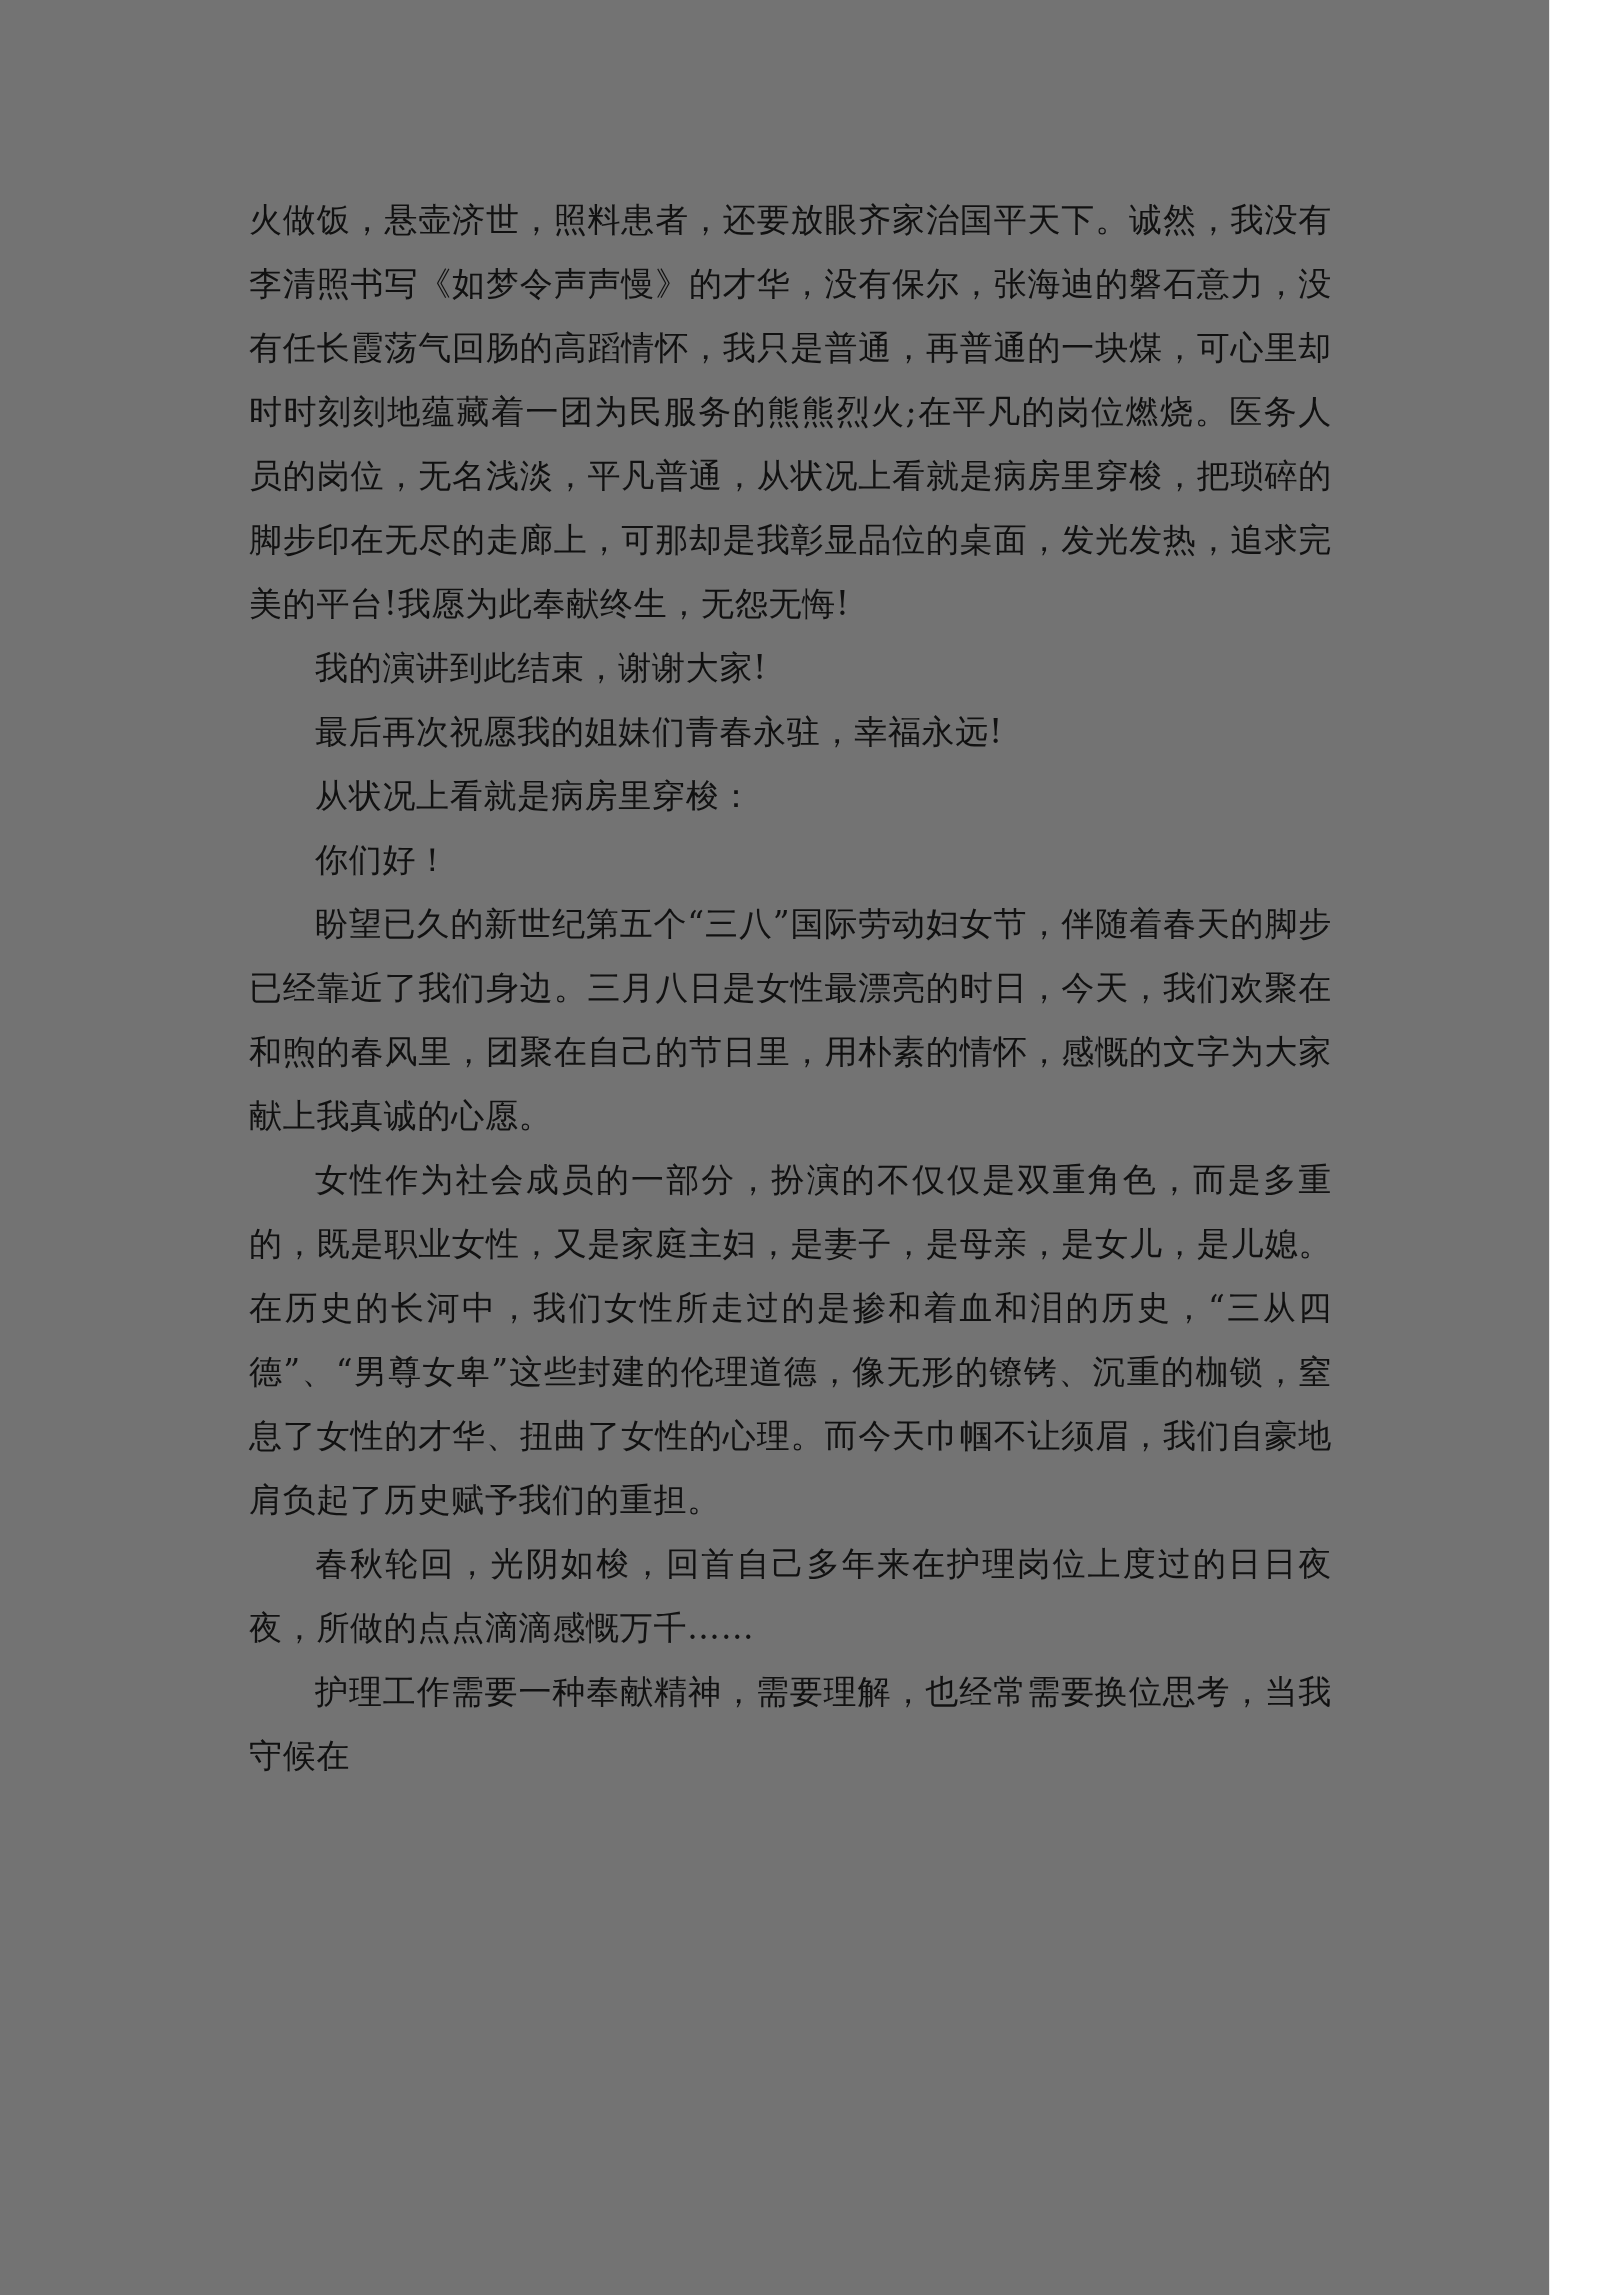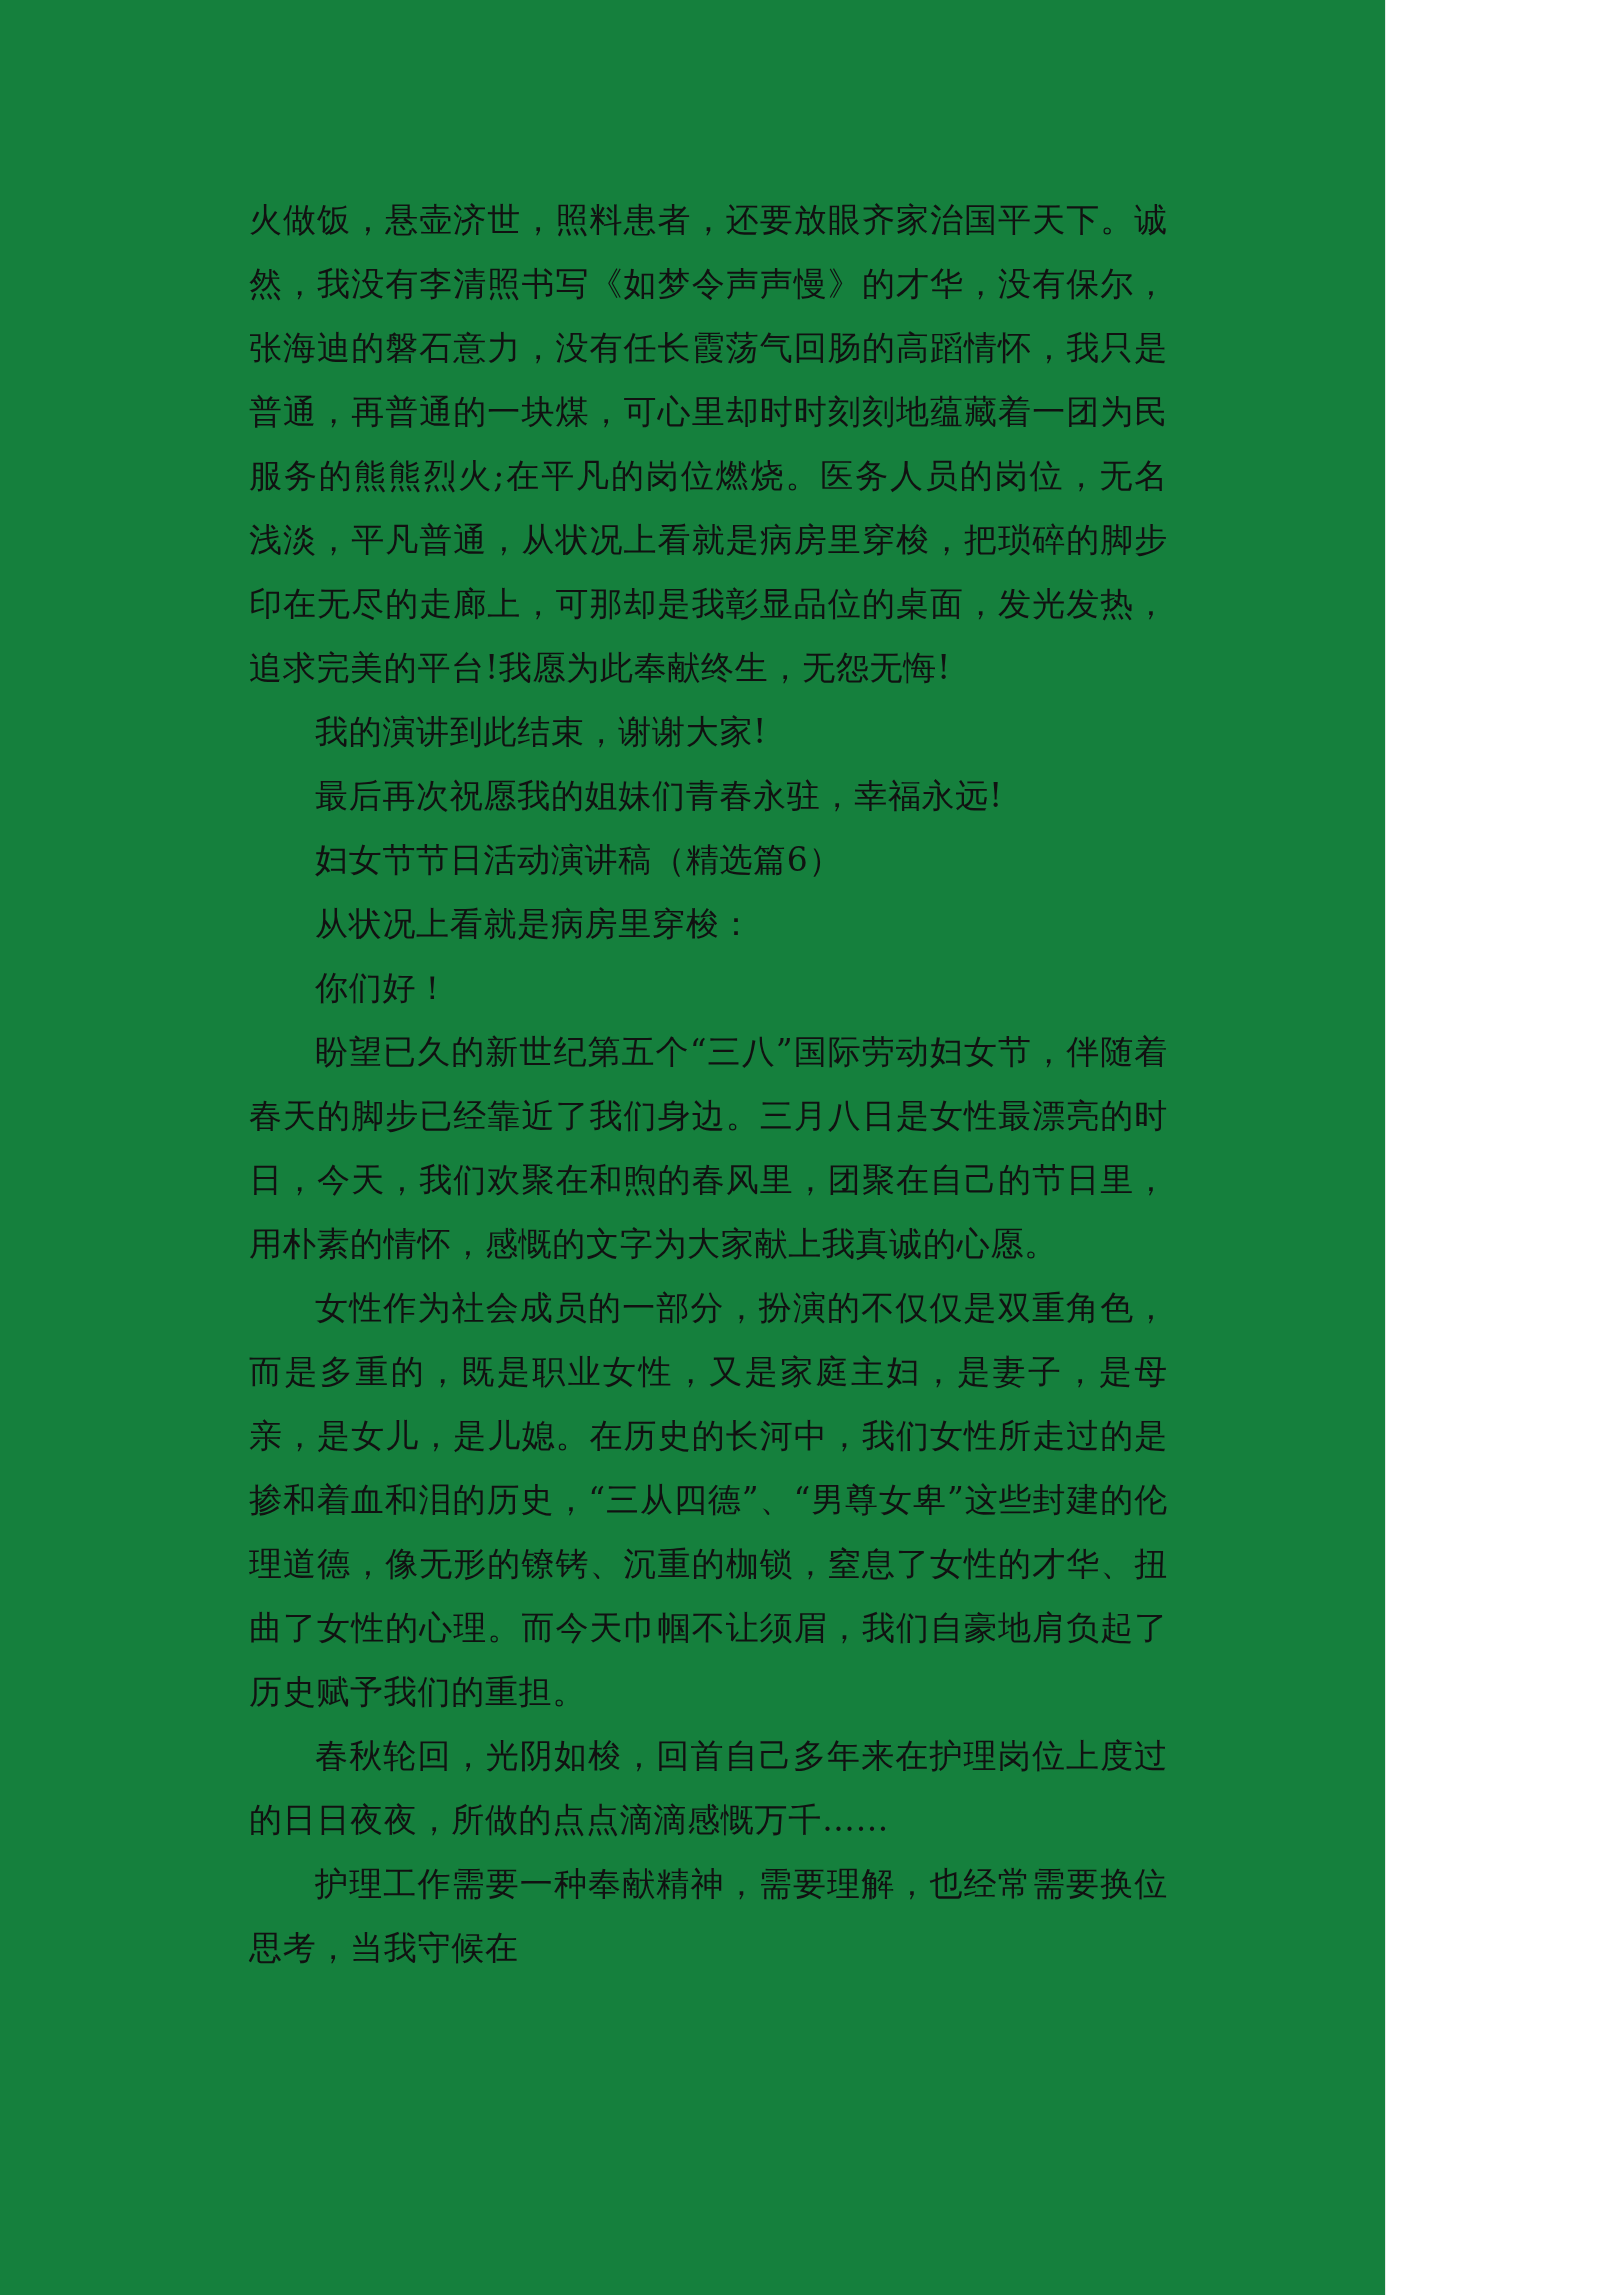--- a/index.html
+++ b/index.html
@@ -2,23 +2,23 @@
 <html style="font-size:10.5px"><head>
 <meta charset="utf-8">
 <style>
   html, body {
     margin: 0;
     padding: 0;
     background: #ffffff;
   }
   .page {
     position: relative;
-    width: 1385px;
+    width: 1549px;
     height: 2295px;
-    background: #15803d;
+    background: #737373;
     box-sizing: border-box;
     padding: 188px 217px 0 249px;
     outline: 0.7px solid #e6e6e6;
     overflow: hidden;
   }
   .content {
     width: 100%;
     color: #111111;
     font-family: "DejaVu Serif", "Liberation Serif", serif;
     font-size: 33px;
@@ -37,21 +37,20 @@
   }
 </style>
 </head>
 <body>
 
 <div class="page">
   <div class="content" id="doc-content" style="color: rgb(17, 17, 17);">
       <p class="para">火做饭，悬壶济世，照料患者，还要放眼齐家治国平天下。诚然，我没有李清照书写《如梦令声声慢》的才华，没有保尔，张海迪的磐石意力，没有任长霞荡气回肠的高蹈情怀，我只是普通，再普通的一块煤，可心里却时时刻刻地蕴藏着一团为民服务的熊熊烈火;在平凡的岗位燃烧。医务人员的岗位，无名浅淡，平凡普通，从状况上看就是病房里穿梭，把琐碎的脚步印在无尽的走廊上，可那却是我彰显品位的桌面，发光发热，追求完美的平台!我愿为此奉献终生，无怨无悔!</p>
       <p class="para indent">我的演讲到此结束，谢谢大家!</p>
       <p class="para indent">最后再次祝愿我的姐妹们青春永驻，幸福永远!</p>
-      <p class="para indent">妇女节节日活动演讲稿（精选篇6）</p>
       <p class="para indent">从状况上看就是病房里穿梭：</p>
       <p class="para indent">你们好！</p>
       <p class="para indent">盼望已久的新世纪第五个“三八”国际劳动妇女节，伴随着春天的脚步已经靠近了我们身边。三月八日是女性最漂亮的时日，今天，我们欢聚在和煦的春风里，团聚在自己的节日里，用朴素的情怀，感慨的文字为大家献上我真诚的心愿。</p>
       <p class="para indent">女性作为社会成员的一部分，扮演的不仅仅是双重角色，而是多重的，既是职业女性，又是家庭主妇，是妻子，是母亲，是女儿，是儿媳。在历史的长河中，我们女性所走过的是掺和着血和泪的历史，“三从四德”、“男尊女卑”这些封建的伦理道德，像无形的镣铐、沉重的枷锁，窒息了女性的才华、扭曲了女性的心理。而今天巾帼不让须眉，我们自豪地肩负起了历史赋予我们的重担。</p>
       <p class="para indent">春秋轮回，光阴如梭，回首自己多年来在护理岗位上度过的日日夜夜，所做的点点滴滴感慨万千……</p>
       <p class="para indent">护理工作需要一种奉献精神，需要理解，也经常需要换位思考，当我守候在</p>
     </div>
 </div>
 
 

